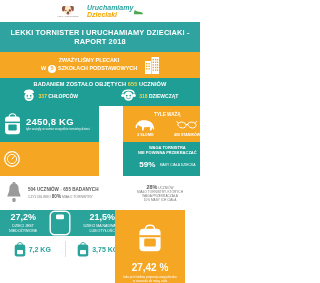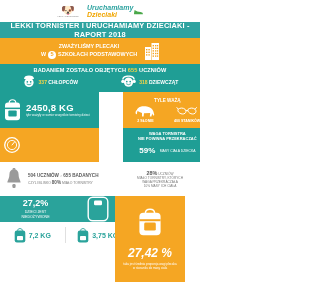--- a/index.html
+++ b/index.html
@@ -19,21 +19,21 @@
   .logo-b{display:flex;align-items:center;gap:1px;}
   .logo-b .w1{font-size:7px;font-style:italic;font-weight:bold;color:#2ea3a0;line-height:7px;}
   .logo-b .w2{font-size:7px;font-style:italic;font-weight:bold;color:#f0a500;line-height:7px;}
   .logo-b .stack{display:flex;flex-direction:column;align-items:flex-start;}
   .logo-b .shoe{color:#4aa84a;font-size:8px;line-height:8px;}
 
   
   .titlebar{
     background:#2ea3a0;color:#ffffff;
     font-size:7.4px;font-weight:bold;letter-spacing:.15px;
-    height:16px;display:flex;align-items:center;justify-content:center;
+    height:30px;display:flex;align-items:center;justify-content:center;
     text-align:center;
   }
 
   
   .schools{
     background:#f5a623;height:26px;
     display:flex;align-items:center;justify-content:center;gap:8px;
     color:#ffffff;
   }
   .schools-txt{font-size:5.4px;font-weight:bold;line-height:7.5px;text-align:center;}
@@ -94,21 +94,21 @@
   .bandL .r2{font-size:3.4px;margin-top:2px;color:#7a7a7a;}
   .bandL .r2 b{font-size:4.6px;color:#5a5a5a;}
   .bandR .blk{text-align:center;color:#7a7a7a;font-size:3.2px;line-height:4px;}
   .bandR .blk .p{font-size:5.4px;font-weight:bold;color:#5a5a5a;}
   .bperc{width:130px;background:#2aa39b;display:flex;align-items:center;justify-content:space-around;color:#fff;padding:0 3px;box-sizing:border-box;}
   .bperc .c{text-align:center;}
   .bperc .v{font-size:9px;font-weight:bold;}
   .bperc .d{font-size:3.6px;line-height:4.6px;margin-top:2px;}
   .scale{width:22px;height:26px;}
   .bor{width:70px;background:#f5a623;display:flex;flex-direction:column;align-items:center;justify-content:center;color:#fff;text-align:center;padding:0 4px;box-sizing:border-box;}
-  .bor .v{font-size:12px;font-weight:bold;margin-top:10px;font-style:italic;}
+  .bor .v{font-size:10px;font-weight:bold;margin-top:10px;}
   .bor .d{font-size:3px;line-height:4px;margin-top:2px;}
 
   
   .footer{display:flex;height:26px;width:130px;background:#ffffff;align-items:center;}
   .fcell{width:65px;display:flex;align-items:center;justify-content:center;gap:3px;}
   .fcell .v{font-size:7px;font-weight:bold;color:#2aa39b;}
   .fsep{width:1px;height:16px;background:#e0e0e0;}
 
   .botwrap{display:flex;}
   .botleft{width:115px;}
@@ -326,20 +326,27 @@
             <div>DZIECI JEST</div>
             <div>NIEDOŻYWIONE</div>
           </div>
         </div>
         <span class="scale">
           <svg width="22" height="26" viewBox="0 0 22 26">
             <rect x="1.2" y="1.2" width="19.6" height="23.6" rx="4.5" fill="none" stroke="#fff" stroke-width="1.4"></rect>
             <rect x="7" y="4.6" width="8" height="4.6" rx="1.2" fill="#fff"></rect>
           </svg>
         </span>
+        <div class="c">
+          <div class="v">21,5%</div>
+          <div class="d">
+            <div>DZIECI MA NADWAGĘ</div>
+            <div>LUB OTYŁOŚĆ</div>
+          </div>
+        </div>
       </div>
       <div class="footer">
         <div class="fcell">
           <span>
             <svg width="12" height="15" viewBox="0 0 12 15">
               <path d="M3.6 2.8 C3.6 1.2 4.6 0.6 6 0.6 C7.4 0.6 8.4 1.2 8.4 2.8" stroke="#2aa39b" stroke-width="0.9" fill="none"></path>
               <rect x="0.7" y="2.5" width="10.6" height="12" rx="2.2" fill="#2aa39b"></rect>
               <rect x="3" y="8" width="6" height="4.2" rx="0.8" fill="#fff"></rect>
             </svg>
           </span>

